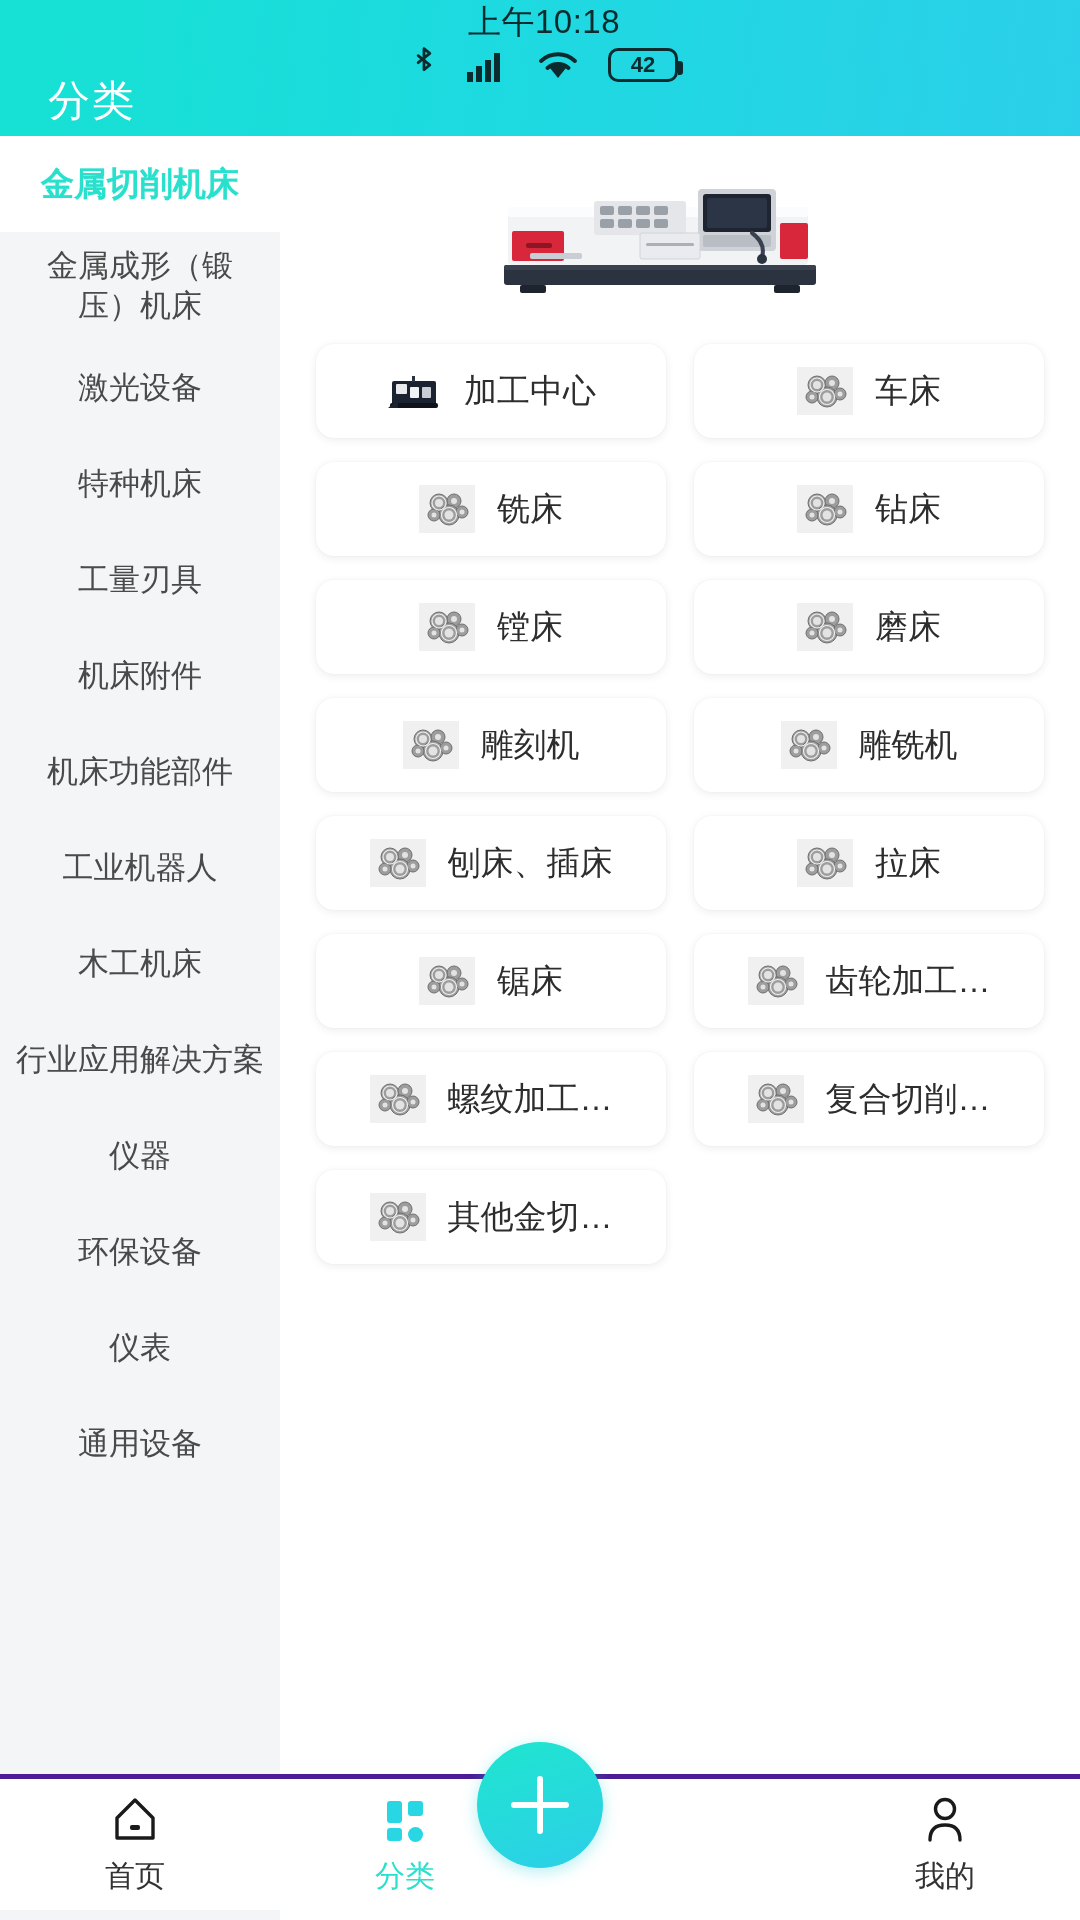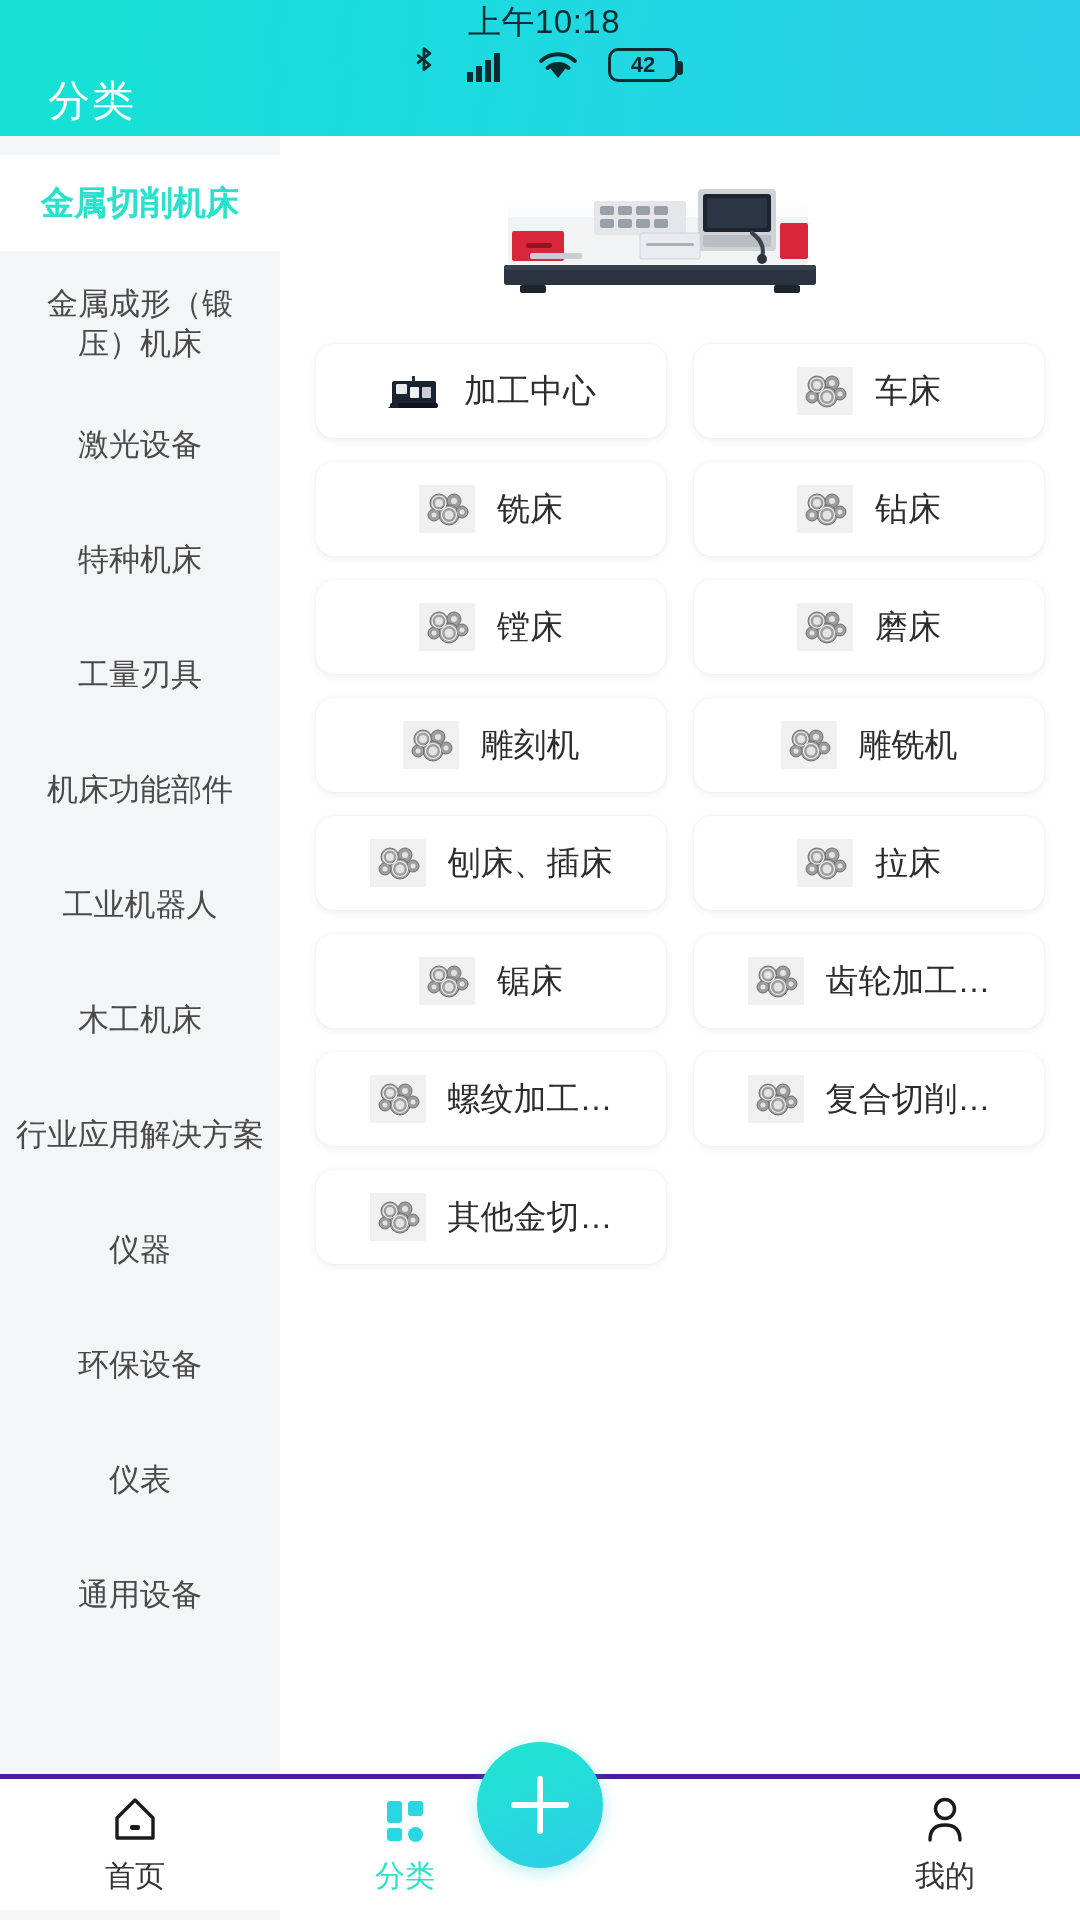--- a/index.html
+++ b/index.html
@@ -40,21 +40,21 @@
   .content{ display:flex; height:1784px; width:100%; }
 
   
   .sidebar{
     width:280px; flex:0 0 280px; background:#f4f5f7;
     overflow:hidden; position:relative;
   }
   .side-item{
     min-height:96px; display:flex; align-items:center; justify-content:center;
     text-align:center; padding:14px 26px; font-size:31px; color:#4a4a4a;
-    line-height:1.25; white-space:nowrap;margin-top:19px;
+    line-height:1.25; white-space:nowrap;
   }
   .side-item.tall{ white-space:normal; line-height:1.3; }
   .side-item.active{
     background:#ffffff; color:#29e0cd; font-weight:bold; font-size:33px;
     text-shadow:0 0 1px rgba(41,224,205,.5);
   }
 
   
   .main{ flex:1; background:#fff; padding:0 26px; position:relative; overflow:hidden;text-align:right;}
   .hero{ height:200px; display:flex; align-items:center; justify-content:center;}
@@ -143,20 +143,23 @@
       <div class="side-item">
         <span>激光设备</span>
       </div>
       <div class="side-item">
         <span>特种机床</span>
       </div>
       <div class="side-item">
         <span>工量刃具</span>
       </div>
       <div class="side-item">
+        <span>机床附件</span>
+      </div>
+      <div class="side-item">
         <span>机床功能部件</span>
       </div>
       <div class="side-item">
         <span>工业机器人</span>
       </div>
       <div class="side-item">
         <span>木工机床</span>
       </div>
       <div class="side-item">
         <span>行业应用解决方案</span>

